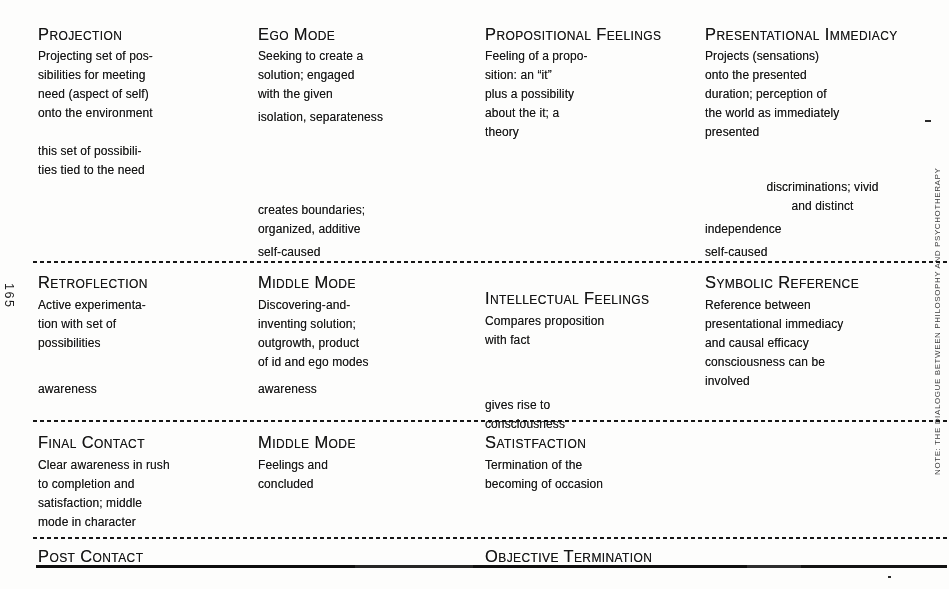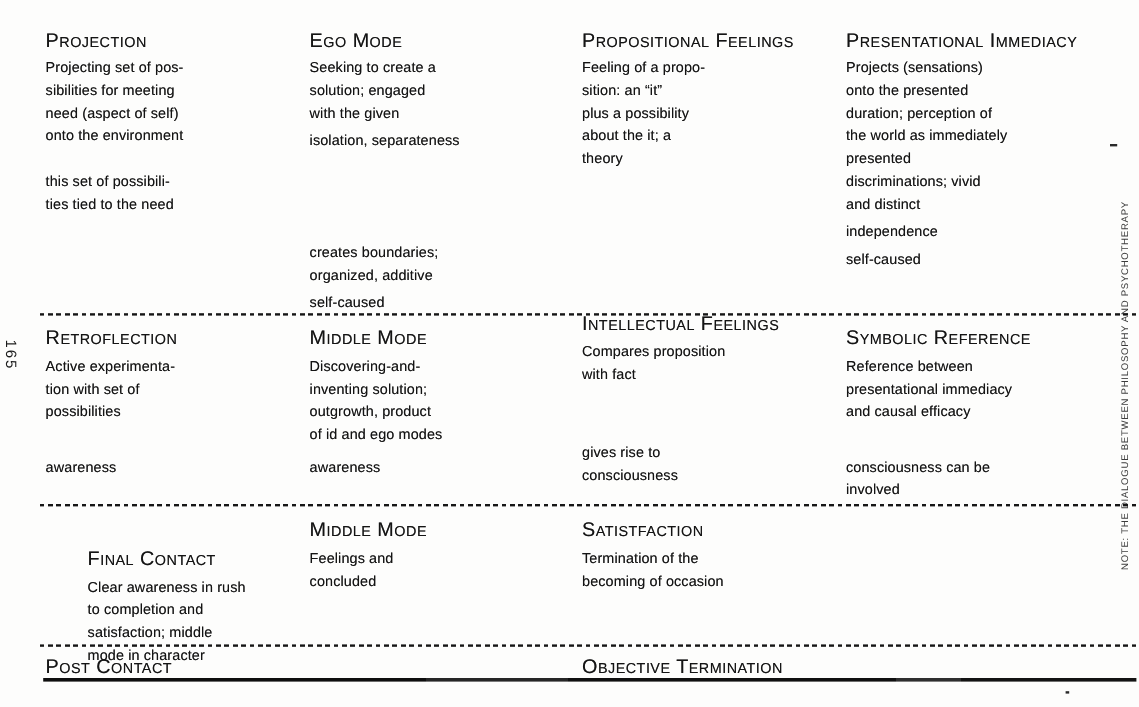--- a/index.html
+++ b/index.html
@@ -117,21 +117,21 @@
 theory</p>
   </div>
 
   <div class="cell" style="left:705px; top:24px; width:235px;">
     <h3 class="hd">Presentational Immediacy</h3>
     <p class="blk" style="margin-top:3px;">Projects (sensations)
 onto the presented
 duration; perception of
 the world as immediately
 presented</p>
-    <p class="blk" style="">discriminations; vivid
+    <p class="blk" style="margin-top:36px;text-align:center;">discriminations; vivid
 and distinct</p>
     <p class="blk" style="margin-top:4px;">independence</p>
     <p class="blk" style="margin-top:4px;">self-caused</p>
   </div>
 
   <div class="dash" style="top:261px;"></div>
 
   <div class="cell" style="left:38px; top:272px; width:205px;">
     <h3 class="hd">Retroflection</h3>
     <p class="blk" style="margin-top:4px;">Active experimenta-
@@ -142,40 +142,40 @@
 
   <div class="cell" style="left:258px; top:272px; width:215px;">
     <h3 class="hd">Middle Mode</h3>
     <p class="blk" style="margin-top:4px;">Discovering-and-
 inventing solution;
 outgrowth, product
 of id and ego modes</p>
     <p class="blk" style="margin-top:8px;">awareness</p>
   </div>
 
-  <div class="cell" style="left:485px; top:260px; width:210px;">
+  <div class="cell" style="left:485px; top:288px; width:210px;">
     <h3 class="hd">Intellectual Feelings</h3>
     <p class="blk" style="margin-top:4px;">Compares proposition
 with fact</p>
     <p class="blk" style="margin-top:46px;">gives rise to
 consciousness</p>
   </div>
 
   <div class="cell" style="left:705px; top:272px; width:235px;">
     <h3 class="hd">Symbolic Reference</h3>
     <p class="blk" style="margin-top:4px;">Reference between
 presentational immediacy
 and causal efficacy</p>
-    <p class="blk" style="margin-top:27px;">consciousness can be
+    <p class="blk" style="">consciousness can be
 involved</p>
   </div>
 
   <div class="dash" style="top:420px;"></div>
 
-  <div class="cell" style="left:38px; top:456px; width:210px;margin-left:35px;">
+  <div class="cell" style="left:38px; top:432px; width:210px;">
     <h3 class="hd">Final Contact</h3>
     <p class="blk" style="margin-top:4px;">Clear awareness in rush
 to completion and
 satisfaction; middle
 mode in character</p>
   </div>
 
   <div class="cell" style="left:258px; top:432px; width:215px;">
     <h3 class="hd">Middle Mode</h3>
     <p class="blk" style="margin-top:4px;">Feelings and

